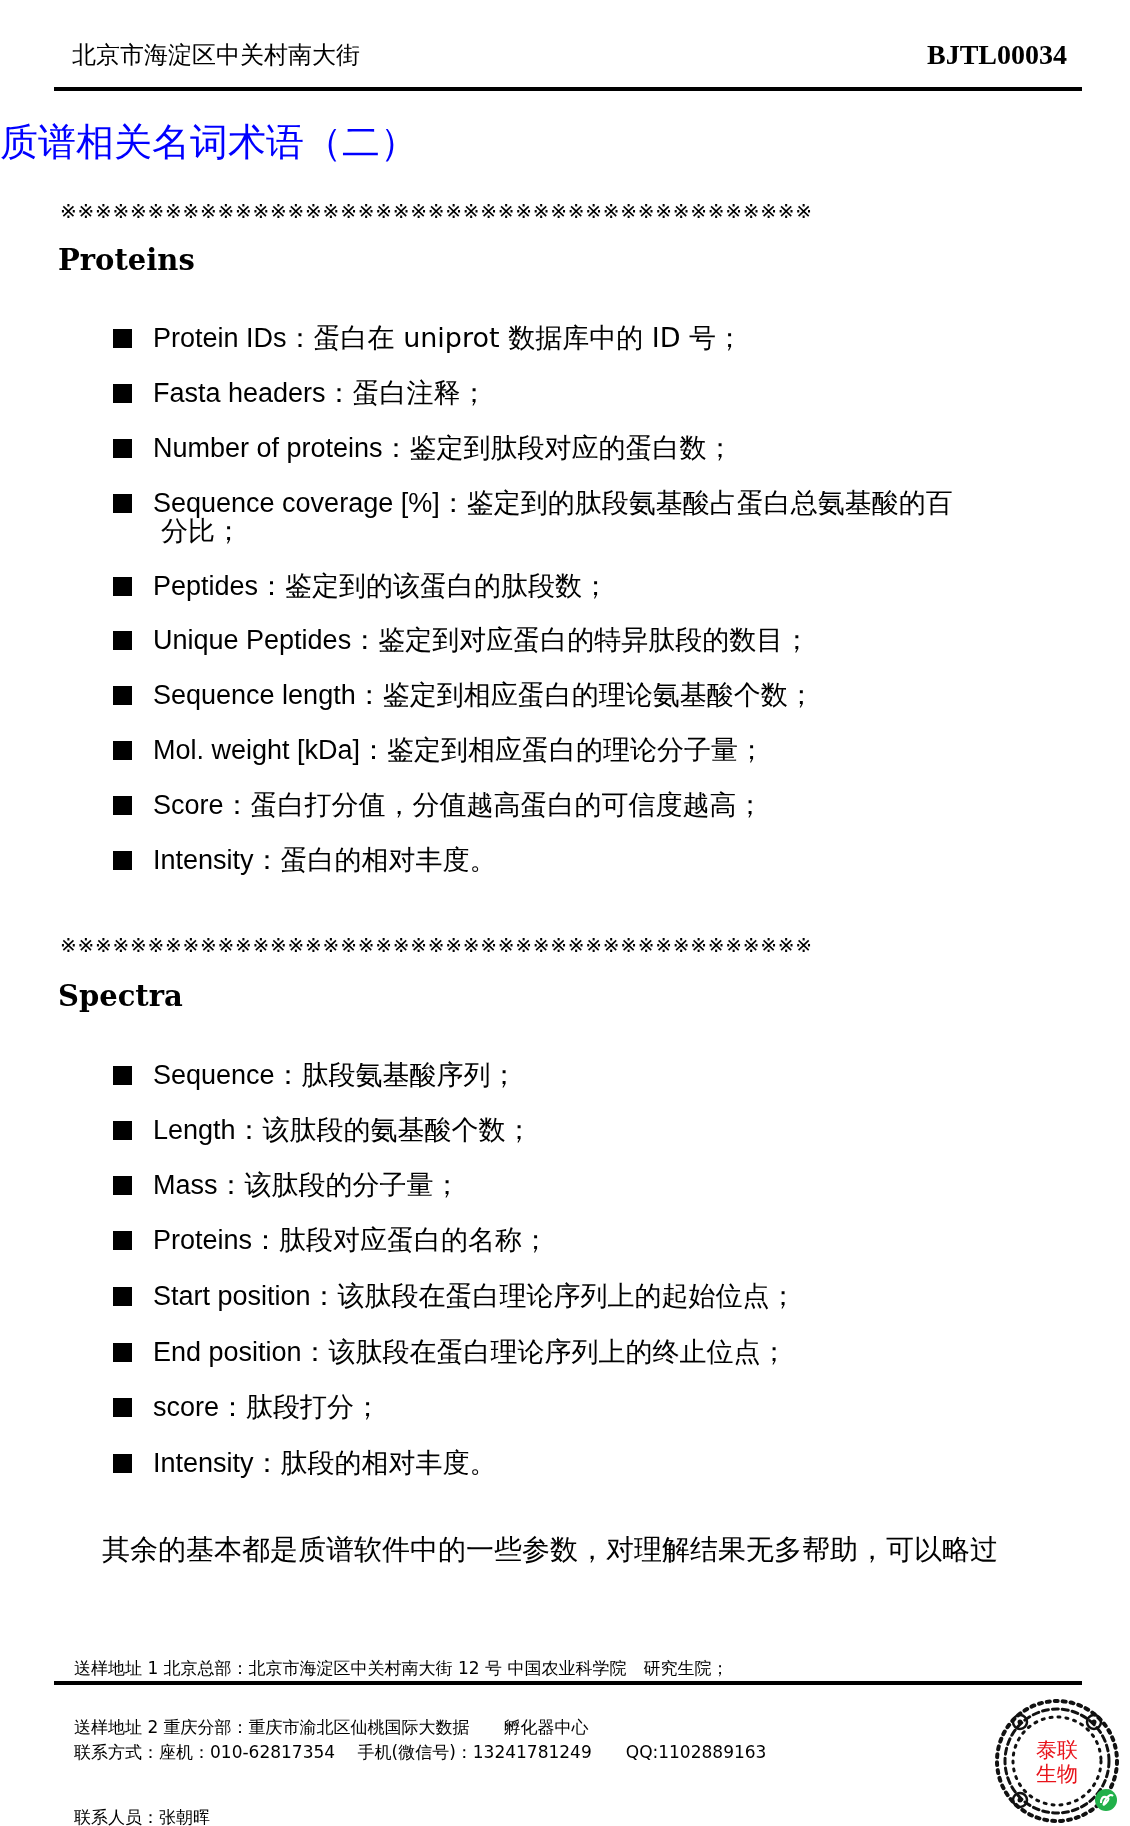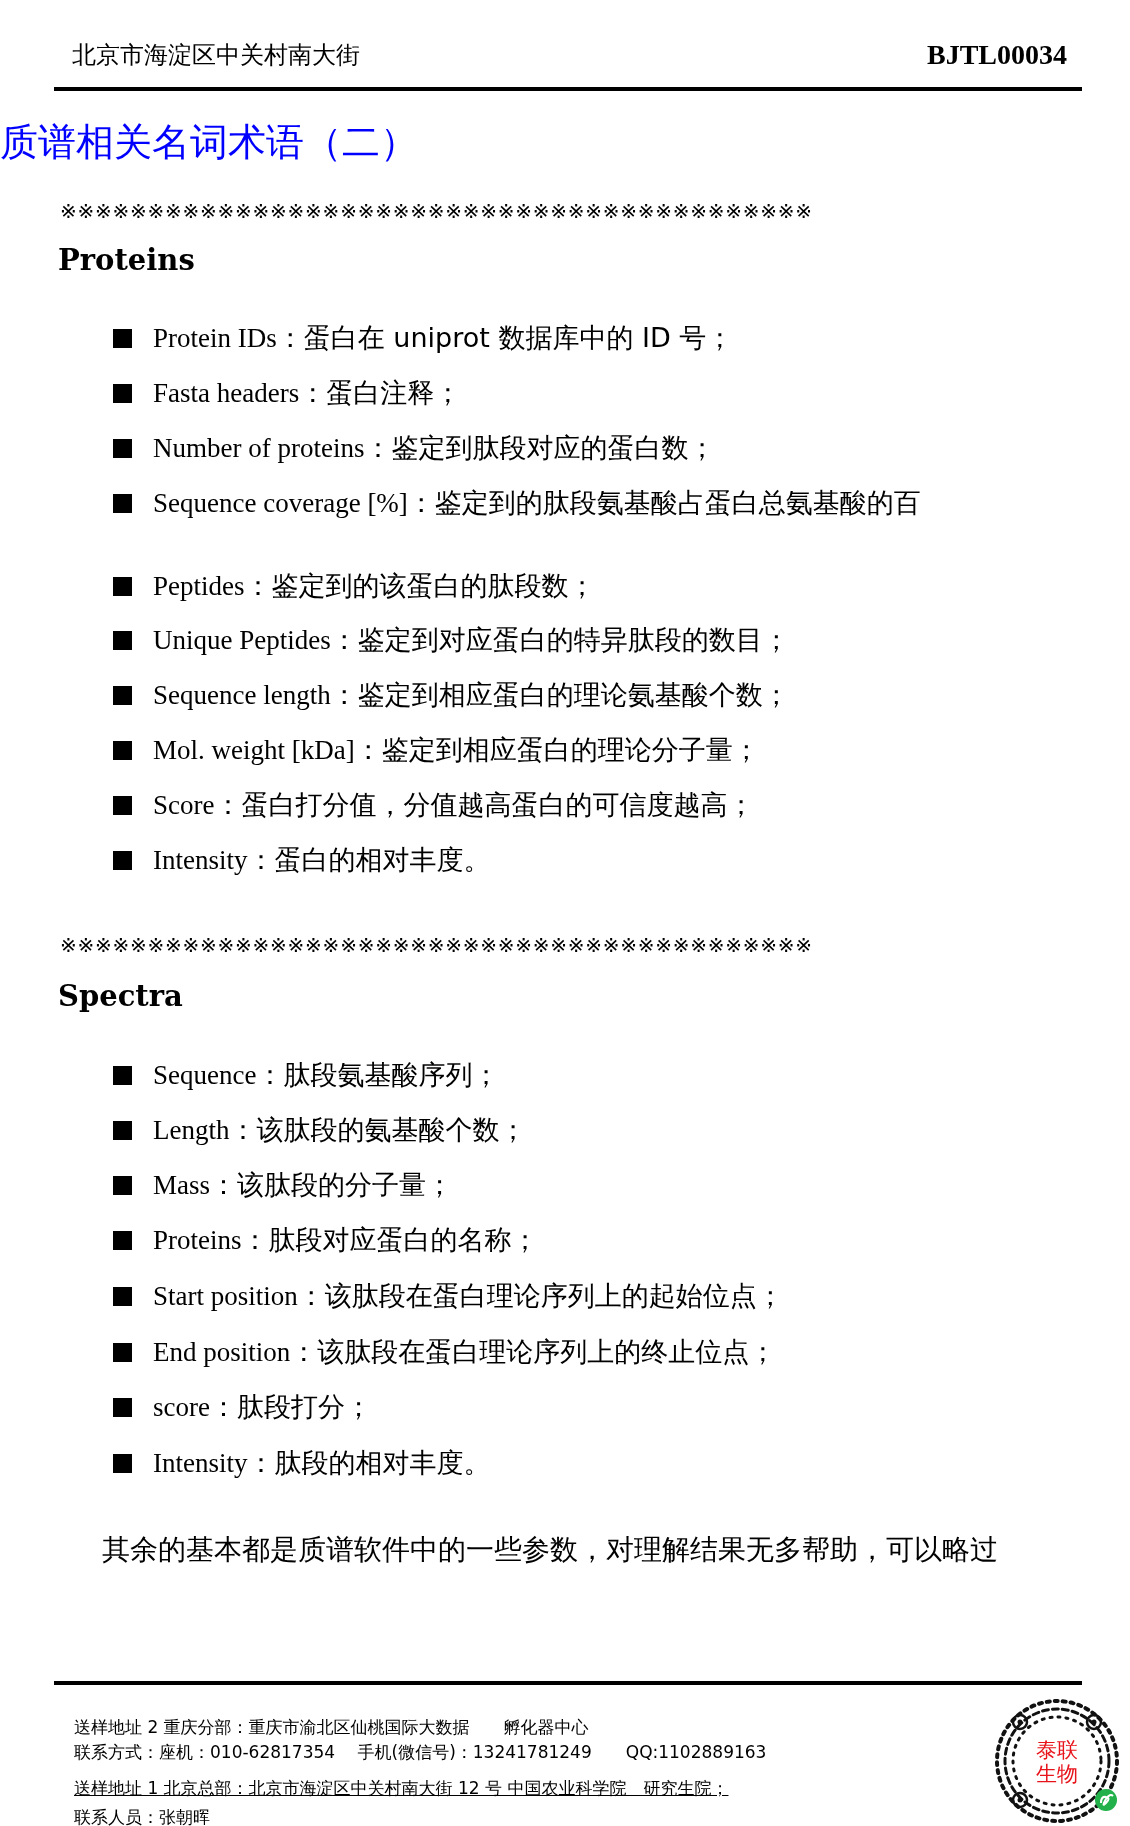--- a/index.html
+++ b/index.html
@@ -7,21 +7,21 @@
   .abs { position:absolute; white-space:nowrap; }
   .hdr-left { left:72px; top:40px; font-size:24px; font-family:"DejaVu Sans", sans-serif; line-height:30px; }
   .hdr-right { left:927px; top:40px; font-size:28px; font-weight:bold; font-family:"Liberation Serif", serif; line-height:30px; }
   .rule { position:absolute; left:54px; width:1028px; height:4px; background:#000; }
   .title { left:0; width:1130px; text-align:left; top:118px; font-size:38px; color:#0000ff; font-family:"DejaVu Sans", sans-serif; line-height:48px; }
   .stars { left:60px; font-size:20px; line-height:26px; letter-spacing:0.75px; font-family:"DejaVu Sans", sans-serif; color:#000; }
   .section-head { left:58px; font-size:29px; font-weight:bold; font-family:"DejaVu Serif", serif; line-height:36px; }
   .bullet { position:absolute; left:113px; width:1000px; font-size:27px; line-height:28px; }
   .bullet .sq { position:absolute; left:0; top:5px; width:19px; height:19px; background:#000; }
   .bullet .txt { position:absolute; left:40px; top:0; width:960px; white-space:normal; }
-  .bullet .term { font-family:Liberation Serif, serif; }
+  .bullet .term { font-family:Liberation Sans, sans-serif; }
   .bullet .desc { font-family:"DejaVu Sans", sans-serif; }
   .bullet.two .txt { line-height:28px; }
   .bullet.two .cont { display:block; padding-left:8px; }
   .summary { left:58px; top:1532px; font-size:28px; font-family:"DejaVu Sans", sans-serif; line-height:36px;margin-left:44px; }
   .footer-line { left:74px; font-size:17px; font-family:"DejaVu Sans", sans-serif; line-height:24px; }
   .qr { position:absolute; left:988px; top:1695px; width:138px; height:131px; }
 </style>
 </head>
 <body>
 
@@ -41,21 +41,21 @@
 <div class="bullet" style="top:379px;">
     <span class="sq"></span>
     <span class="txt"><span class="term">Fasta headers</span><span class="desc">：蛋白注释；</span></span>
   </div>
 <div class="bullet" style="top:434px;">
     <span class="sq"></span>
     <span class="txt"><span class="term">Number of proteins</span><span class="desc">：鉴定到肽段对应的蛋白数；</span></span>
   </div>
 <div class="bullet two" style="top:489px;">
     <span class="sq"></span>
-    <span class="txt"><span class="term">Sequence coverage [%]</span><span class="desc">：鉴定到的肽段氨基酸占蛋白总氨基酸的百</span></span>
+    <span class="txt"><span class="term">Sequence coverage [%]</span><span class="desc">：鉴定到的肽段氨基酸占蛋白总氨基酸的百</span><span class="desc cont">分比；</span></span>
   </div>
 <div class="bullet" style="top:572px;">
     <span class="sq"></span>
     <span class="txt"><span class="term">Peptides</span><span class="desc">：鉴定到的该蛋白的肽段数；</span></span>
   </div>
 <div class="bullet" style="top:626px;">
     <span class="sq"></span>
     <span class="txt"><span class="term">Unique Peptides</span><span class="desc">：鉴定到对应蛋白的特异肽段的数目；</span></span>
   </div>
 <div class="bullet" style="top:681px;">
@@ -107,21 +107,21 @@
     <span class="txt"><span class="term">score</span><span class="desc">：肽段打分；</span></span>
   </div>
 <div class="bullet" style="top:1449px;">
     <span class="sq"></span>
     <span class="txt"><span class="term">Intensity</span><span class="desc">：肽段的相对丰度。</span></span>
   </div>
 
 <div class="abs summary">其余的基本都是质谱软件中的一些参数，对理解结果无多帮助，可以略过</div>
 
 <div class="rule" style="top:1681px;"></div>
-<div class="abs footer-line" style="top:1776px;text-decoration:underline;">送样地址 1 北京总部：北京市海淀区中关村南大街 12 号 中国农业科学院　研究生院；</div>
+<div class="abs footer-line" style="top:1656px;">送样地址 1 北京总部：北京市海淀区中关村南大街 12 号 中国农业科学院　研究生院；</div>
 <div class="abs footer-line" style="top:1715px;">送样地址 2 重庆分部：重庆市渝北区仙桃国际大数据　　孵化器中心</div>
 <div class="abs footer-line" style="top:1740px;">联系方式：座机：010-62817354　 手机(微信号)：13241781249　　QQ:1102889163</div>
 <div class="abs footer-line" style="top:1765px;margin-top:40px;">联系人员：张朝晖</div>
 
 <div class="qr">
   <svg width="138" height="131" viewBox="0 0 138 131">
     <g stroke="#111" stroke-width="3.2" stroke-linecap="round" fill="none">
       <circle cx="69" cy="66" r="60" stroke-dasharray="3 5" stroke-width="4"></circle>
       <circle cx="69" cy="66" r="52" stroke-dasharray="6 4" stroke-width="3"></circle>
       <circle cx="69" cy="66" r="44" stroke-dasharray="2 6" stroke-width="3"></circle>

